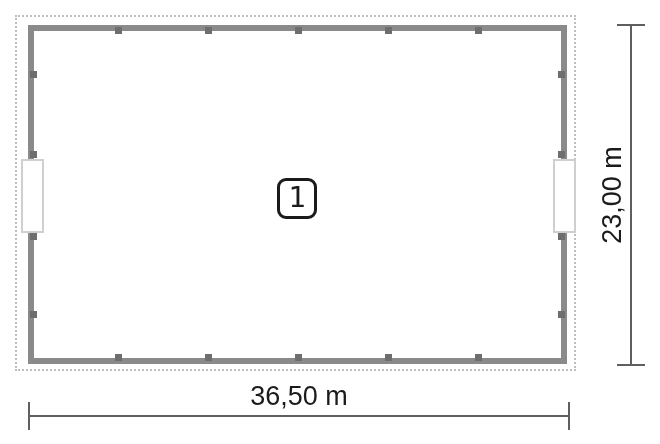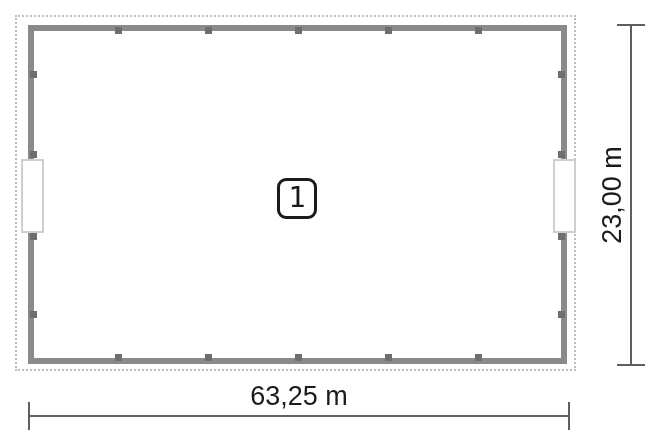--- a/index.html
+++ b/index.html
@@ -107,21 +107,21 @@
   <div class="opening right"></div>
 
   <div class="room-badge">
     <span>1</span>
   </div>
 
   <div>
     <div class="dim-line" style="left:29px;top:415px;width:540px;height:2px;"></div>
     <div class="dim-line" style="left:28px;top:402px;width:2px;height:28px;"></div>
     <div class="dim-line" style="left:568px;top:402px;width:2px;height:28px;"></div>
-    <div class="dim-label width">63,25 m</div>
+    <div class="dim-label width">36,50 m</div>
   </div>
 
   <div>
     <div class="dim-line" style="left:630px;top:24px;width:2px;height:342px;"></div>
     <div class="dim-line" style="left:617px;top:24px;width:28px;height:2px;"></div>
     <div class="dim-line" style="left:617px;top:364px;width:28px;height:2px;"></div>
     <div class="dim-label height">23,00 m</div>
   </div>
 
 </div>

